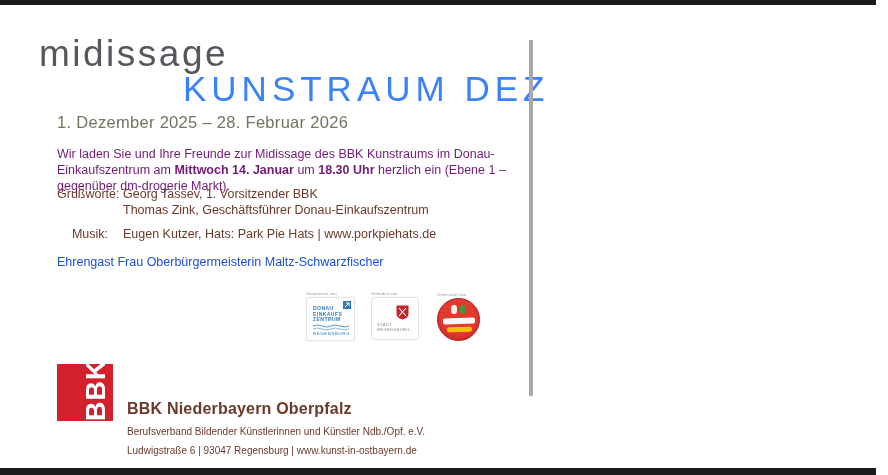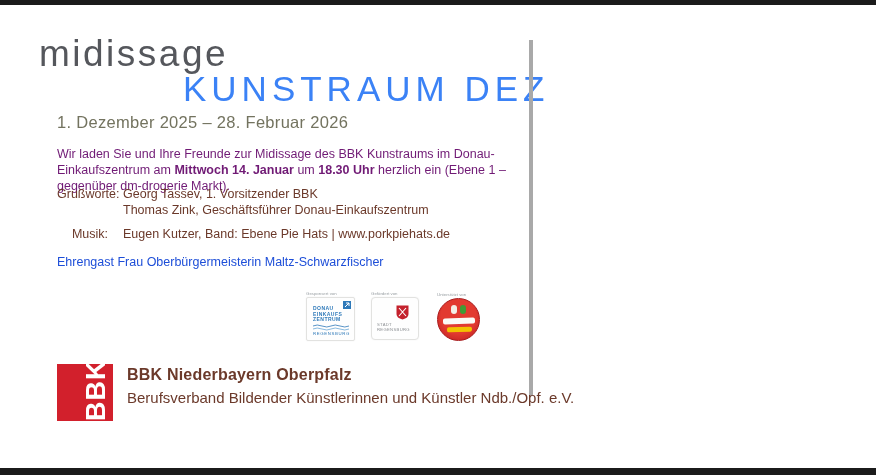--- a/index.html
+++ b/index.html
@@ -88,22 +88,22 @@
   .footer-logo {
     position:absolute; left:57px; top:364px; width:56px; height:57px; background:#d2202c;
   }
   .footer-logo-text {
     position:absolute; right:1px; top:0; height:100%;
     display:flex; align-items:center;
     writing-mode:vertical-rl; transform:rotate(180deg);
     color:#ffffff; font-weight:bold; font-size:27px; letter-spacing:1px;
   }
   .footer-text { position:absolute; left:127px; top:366px; color:#6b392a; }
-  .footer-title { font-size:16px; font-weight:bold; letter-spacing:0.2px; }
-  .footer-line  { font-size:15px; line-height:15.5px; margin-top:3px; }
+  .footer-title { font-size:16px; font-weight:bold; letter-spacing:0.2px;margin-top:34px; }
+  .footer-line  { font-size:10px; line-height:15.5px; margin-top:3px; }
   .footer-line.first { margin-top:6px; }
 </style>
 </head>
 <body>
 
 <div class="page">
 
   <div class="bar-top"></div>
 
   <div class="title-line1">midissage</div>
@@ -119,21 +119,21 @@
   <div class="program">
     <div class="prog-row">
       <div class="prog-label">Grußworte:</div>
       <div>
         <div>Georg Tassev, 1. Vorsitzender BBK</div>
         <div>Thomas Zink, Geschäftsführer Donau-Einkaufszentrum</div>
       </div>
     </div>
     <div class="prog-row music">
       <div class="prog-label">Musik:</div>
-      <div>Eugen Kutzer, Band: Ebene Pie Hats | www.porkpiehats.de</div>
+      <div>Eugen Kutzer, Hats: Park Pie Hats | www.porkpiehats.de</div>
     </div>
   </div>
 
   <div class="honor-guest">Ehrengast Frau Oberbürgermeisterin Maltz-Schwarzfischer</div>
 
   <div class="sponsors">
 
     <div class="sponsor dez-wrap">
       <span class="sponsor-caption">Gesponsert von</span>
       <div class="logo-box dez-box">
@@ -182,17 +182,18 @@
 
   <div class="divider-vertical"></div>
 
   <div class="footer-logo">
     <span class="footer-logo-text">BBK</span>
   </div>
 
   <div class="footer-text">
     <div class="footer-title">BBK Niederbayern Oberpfalz</div>
     <div class="footer-line first">Berufsverband Bildender Künstlerinnen und Künstler Ndb./Opf. e.V.</div>
+    <div class="footer-line">Ludwigstraße 6 | 93047 Regensburg | www.kunst-in-ostbayern.de</div>
   </div>
 
   <div class="bar-bottom"></div>
 
 </div>
 
 </body></html>

